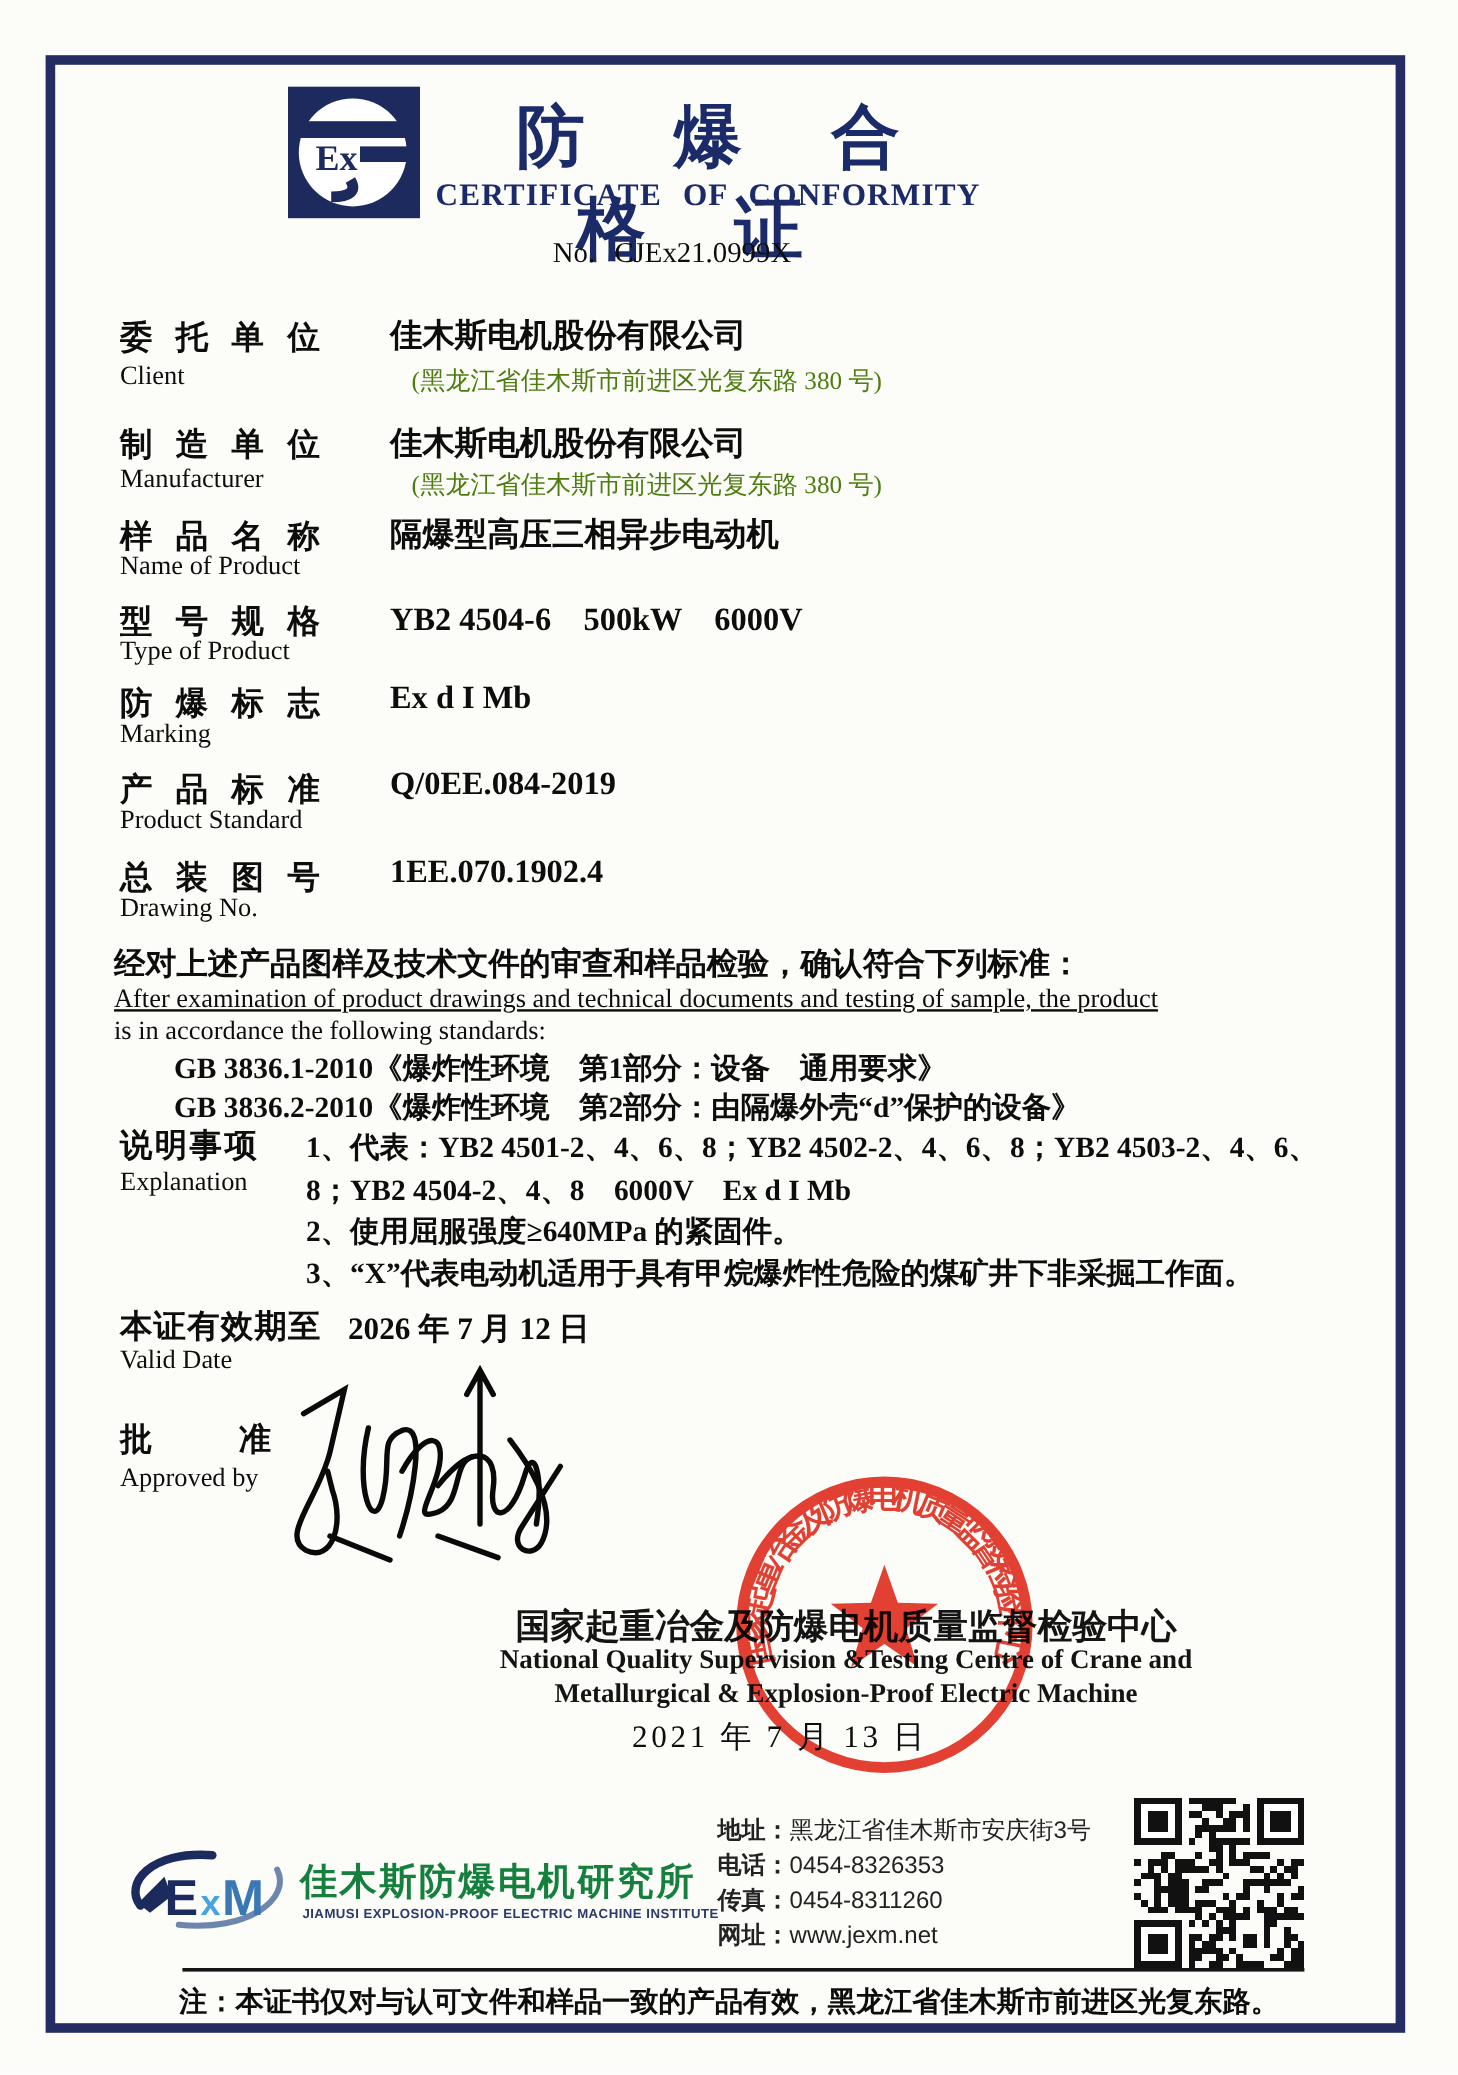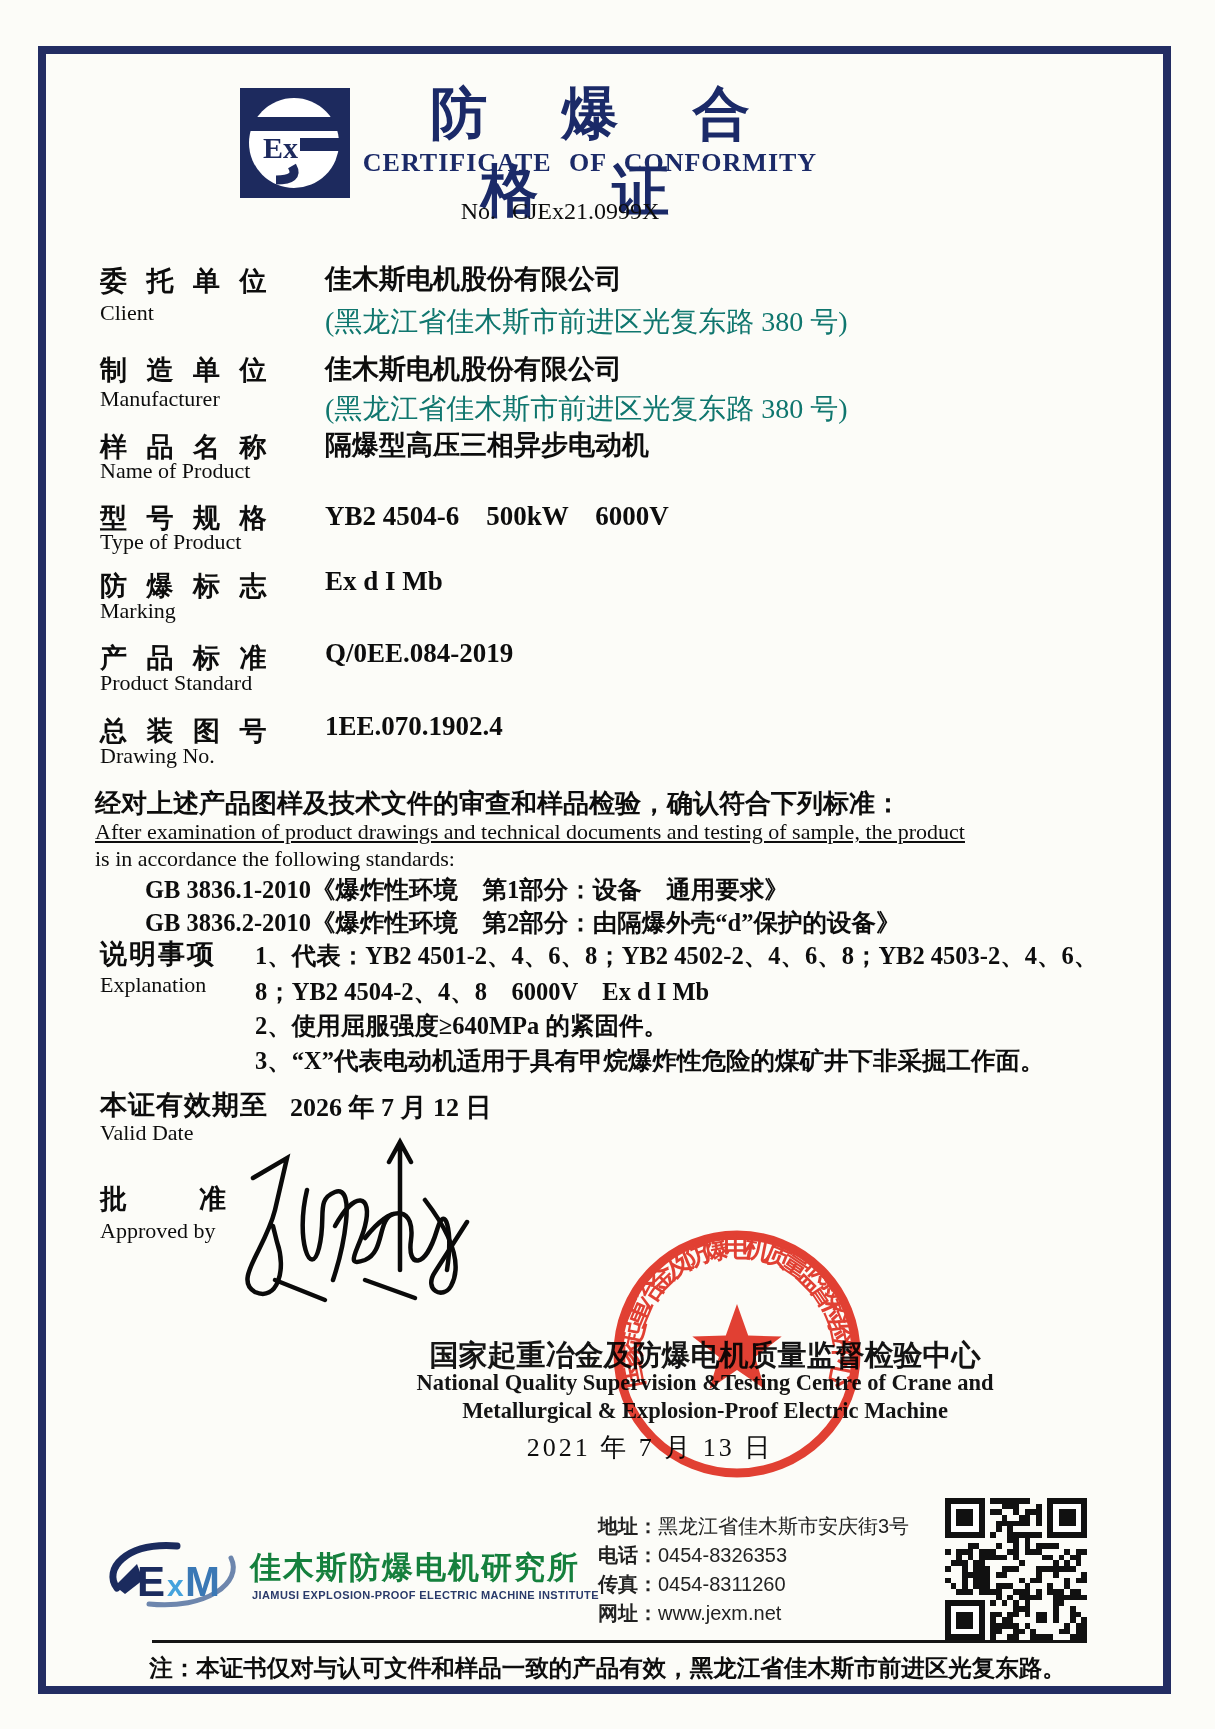--- a/index.html
+++ b/index.html
@@ -24,21 +24,21 @@
   }
   .cert-no{
     left:300px;top:198px;width:520px;text-align:center;
     font-size:24px;color:#0d0d0d;word-spacing:10px;
   }
   
   .lbl-cn{position:absolute;left:100px;font-size:27px;font-weight:bold;color:#0d0d0d;
     font-family:"Liberation Sans","DejaVu Sans",sans-serif;letter-spacing:6px;white-space:nowrap;}
   .lbl-en{position:absolute;left:100px;font-size:22px;color:#0d0d0d;white-space:nowrap;}
   .val{position:absolute;left:325px;font-size:27px;font-weight:600;color:#0d0d0d;white-space:nowrap;}
-  .val-sub{position:absolute;left:325px;font-size:28px;color:#0f766e;white-space:nowrap;}
+  .val-sub{position:absolute;left:343px;font-size:21px;color:#4d7c0f;white-space:nowrap;}
   
   .stmt-cn{left:95px;top:786px;width:1010px;font-size:26px;font-weight:bold;
     font-family:"Liberation Sans","DejaVu Sans",sans-serif;color:#0d0d0d;}
   .stmt-en{left:95px;width:1010px;font-size:22px;color:#0d0d0d;}
   .gb-line{left:145px;width:960px;font-size:24.5px;font-weight:600;color:#0d0d0d;white-space:nowrap;}
   .expl-line{left:255px;width:870px;font-size:24.5px;font-weight:600;color:#0d0d0d;white-space:nowrap;}
   
   .issuer-cn{left:410px;top:1336px;width:590px;text-align:center;font-size:29px;font-weight:bold;
     font-family:"Liberation Sans","DejaVu Sans",sans-serif;color:#141414;white-space:nowrap;}
   .issuer-en{left:385px;width:640px;text-align:center;font-size:22.5px;font-weight:bold;color:#141414;white-space:nowrap;}
@@ -59,21 +59,21 @@
   .note{left:0;top:1652px;width:1215px;text-align:center;font-size:23.5px;font-weight:bold;
     font-family:"Liberation Sans","DejaVu Sans",sans-serif;color:#0d0d0d;}
   .qr{left:945px;top:1498px;width:142px;height:142px;}
 </style>
 </head>
 <body>
 
 <div class="page">
   <div class="frame"></div>
 
-  <div class="abs" style="left:240px;top:88px;width:110px;height:142px;">
+  <div class="abs" style="left:240px;top:72px;width:110px;height:142px;">
     <svg width="110" height="110" viewBox="0 0 110 110">
       <rect x="0" y="0" width="110" height="110" fill="#1d2a5e"></rect>
       <circle cx="54" cy="55" r="45" fill="#ffffff"></circle>
       <rect x="0" y="29" width="110" height="14" fill="#1d2a5e"></rect>
       <rect x="60" y="50" width="50" height="13" fill="#1d2a5e"></rect>
       <path d="M52 78 q 8 14 -16 14" stroke="#1d2a5e" stroke-width="9" fill="none"></path>
       <text x="23" y="70" font-family="Liberation Serif, DejaVu Serif, serif" font-size="30" font-weight="bold" fill="#1d2a5e">Ex</text>
     </svg>
   </div>
 

